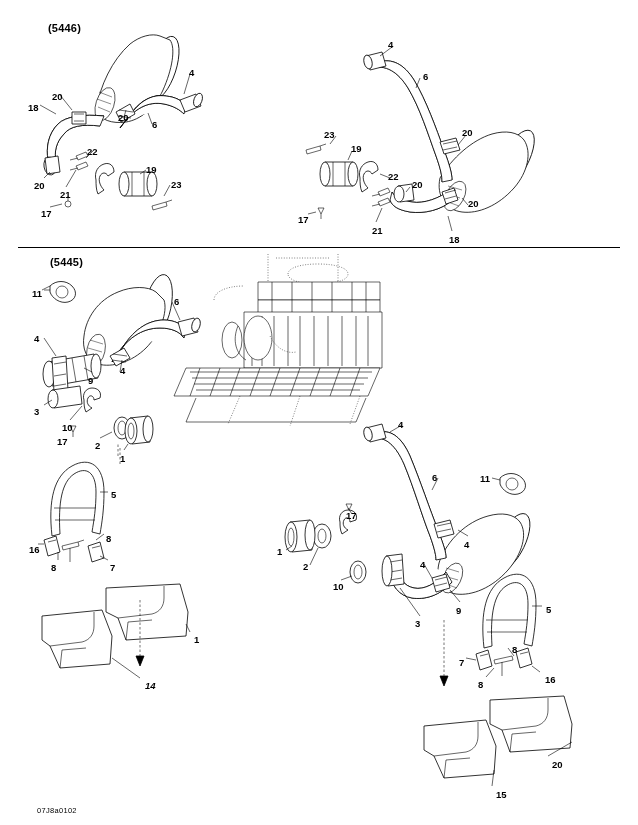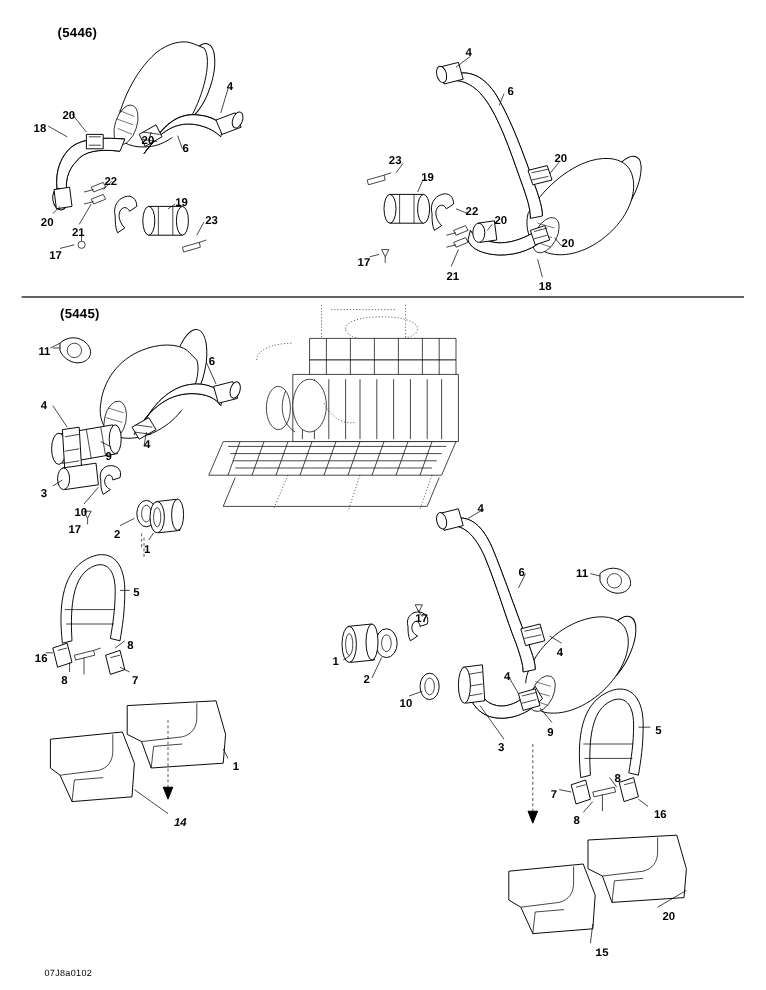--- a/index.html
+++ b/index.html
@@ -420,17 +420,17 @@
   <div class="callout" style="left:303px; top:562px;">2</div>
   <div class="callout" style="left:333px; top:582px;">10</div>
   <div class="callout" style="left:456px; top:606px;">9</div>
   <div class="callout" style="left:415px; top:619px;">3</div>
   <div class="callout" style="left:546px; top:605px;">5</div>
   <div class="callout" style="left:512px; top:645px;">8</div>
   <div class="callout" style="left:459px; top:658px;">7</div>
   <div class="callout" style="left:545px; top:675px;">16</div>
   <div class="callout" style="left:478px; top:680px;">8</div>
   <div class="callout" style="left:552px; top:760px;">20</div>
-  <div class="callout" style="left:496px; top:790px;font-family:Liberation Mono, monospace;">15</div>
+  <div class="callout" style="left:496px; top:790px;">15</div>
 
   <div class="footer-code">07J8a0102</div>
 
 </div>
 
 </body></html>

